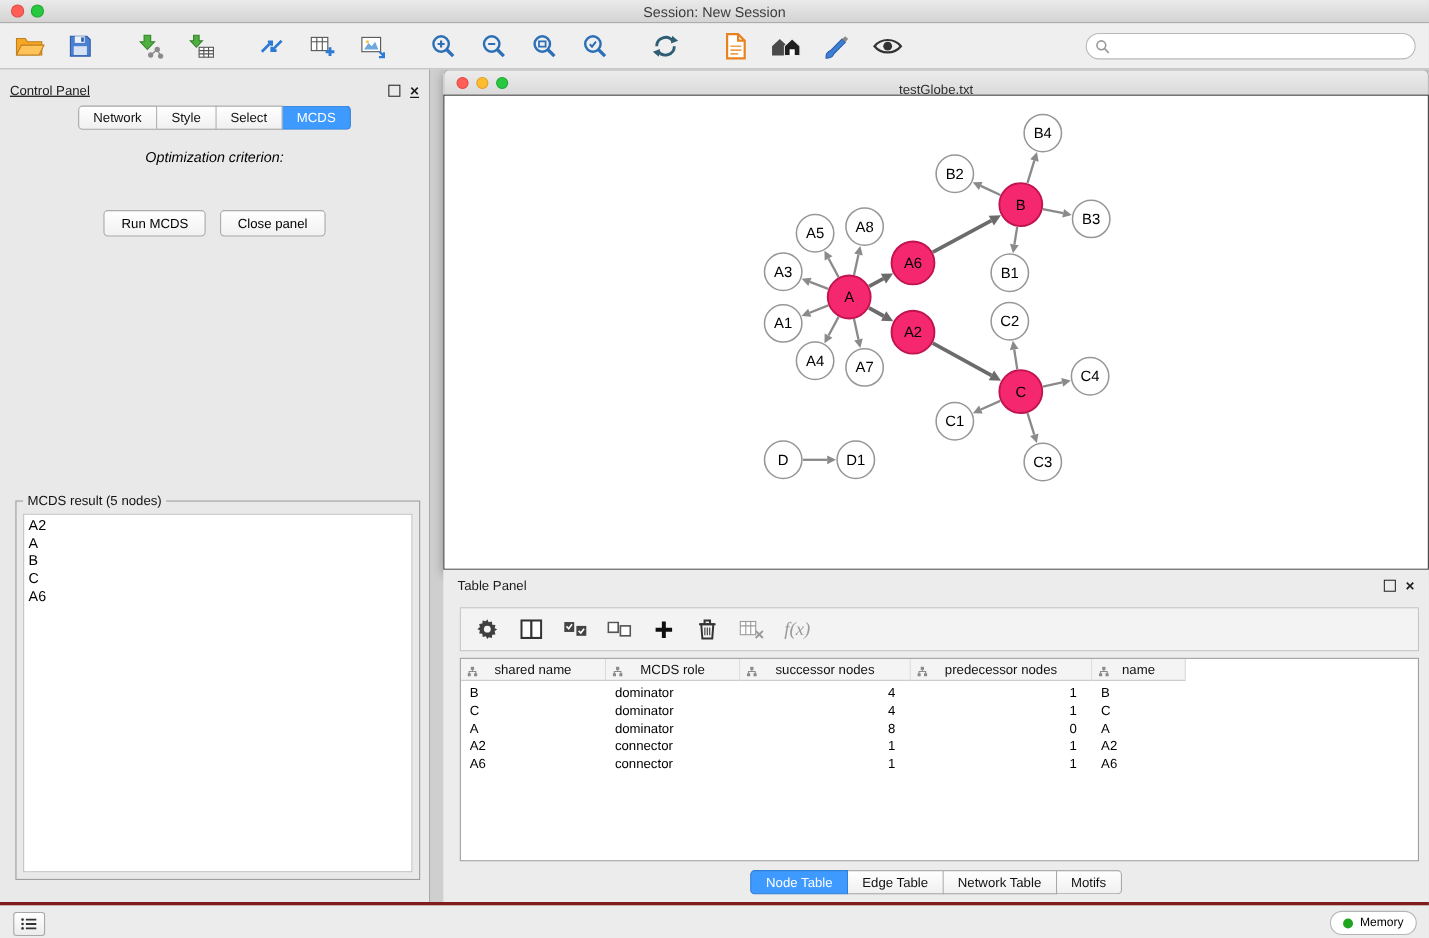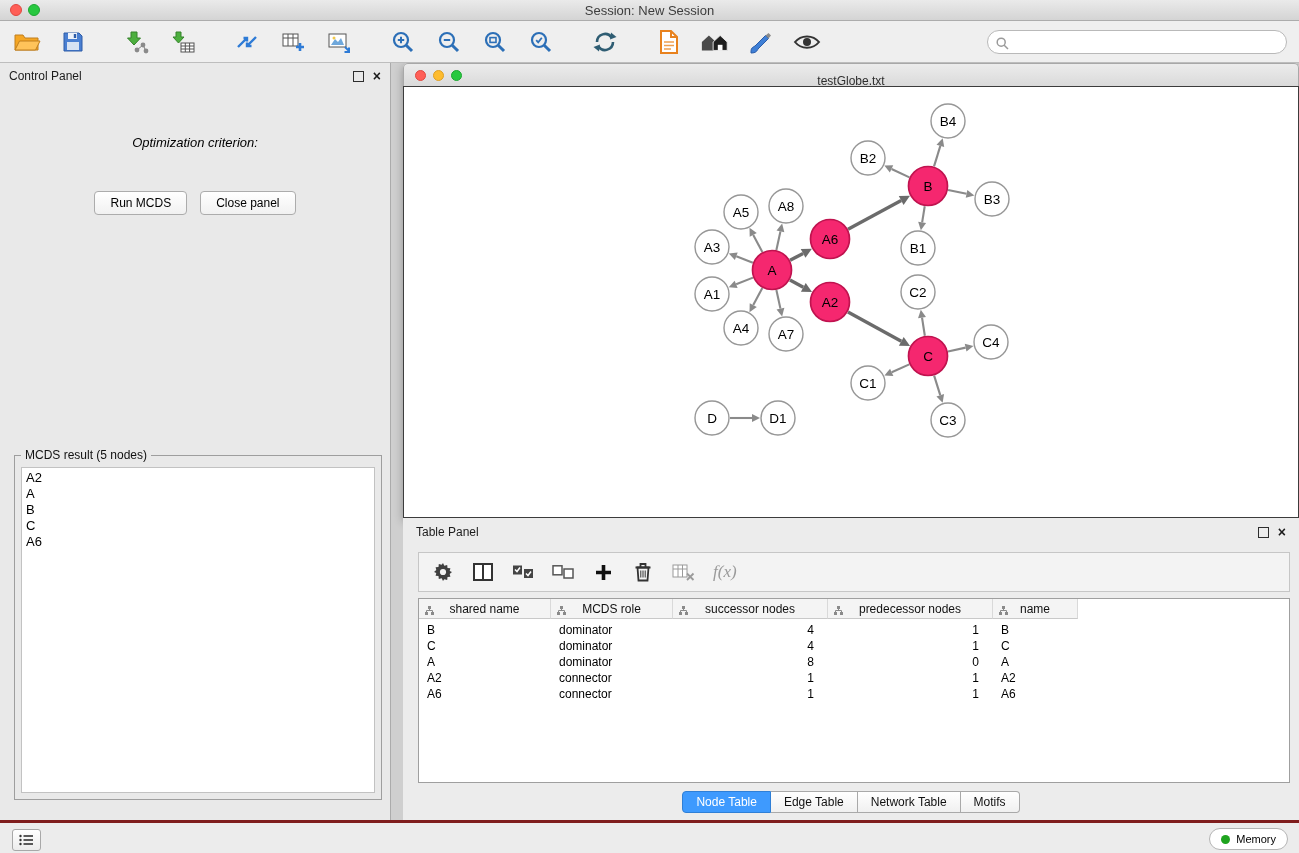--- a/index.html
+++ b/index.html
@@ -19,21 +19,21 @@
   .tb-group{display:flex;align-items:center;gap:16px;margin-right:34px;}
   .tb-icon{display:flex;align-items:center;justify-content:center;width:30px;height:30px;cursor:pointer;}
   .search-wrap{margin-left:auto;position:relative;display:flex;align-items:center;}
   .search-input{width:300px;height:24px;border:1px solid #B9B9B9;border-radius:12px;background:#fff;
     padding:0 10px 0 26px;font-size:12px;outline:none;box-sizing:border-box;font-family:inherit;}
   .search-icon{position:absolute;left:9px;top:6px;pointer-events:none;}
 
   
   .control-panel{position:absolute;left:0;top:63px;width:391px;bottom:33px;background:#E9E9E9;
     border-right:1px solid #ABABAB;box-sizing:border-box;}
-  .panel-header{height:26px;display:flex;align-items:center;padding:0 9px;}
+  .panel-header{height:26px;display:flex;align-items:flex-end;padding:0 9px;text-decoration:underline;}
   .panel-title{font-size:12px;color:#1c1c1c;}
   .panel-controls{margin-left:auto;display:flex;align-items:center;gap:9px;}
   .float-icon{width:9px;height:9px;border:1.5px solid #2d2d2d;cursor:pointer;}
   .close-x{font-size:14px;font-weight:bold;color:#1c1c1c;line-height:1;cursor:pointer;}
   .seg-tabs{display:flex;justify-content:center;}
   .cp-tabs-row{position:absolute;top:33px;left:0;right:0;}
   .seg-tab{font-size:12px;padding:3px 13px;background:linear-gradient(#FFFFFF,#F0F0F0);
     border:1px solid #A9A9A9;border-left:none;color:#111;cursor:pointer;white-space:nowrap;}
   .seg-tab:first-child{border-left:1px solid #A9A9A9;border-radius:4px 0 0 4px;}
   .seg-tab:last-child{border-radius:0 4px 4px 0;}
@@ -244,20 +244,28 @@
 </div>
 
 <div class="control-panel">
   <div class="panel-header">
     <span class="panel-title">Control Panel</span>
     <span class="panel-controls">
       <span class="float-icon"></span>
       <span class="close-x">×</span>
     </span>
   </div>
+  <div class="cp-tabs-row">
+      <div class="seg-tabs" id="cp-tabs">
+        <div class="seg-tab">Network</div>
+        <div class="seg-tab">Style</div>
+        <div class="seg-tab">Select</div>
+        <div class="seg-tab active">MCDS</div>
+      </div>
+    </div>
   <div class="opt-label">Optimization criterion:</div>
   <div class="btn-row">
     <button class="btn">Run MCDS</button>
     <button class="btn">Close panel</button>
   </div>
   <div class="group-box">
     <span class="group-legend">MCDS result (5 nodes)</span>
     <div class="mcds-list" id="mcds-list">
         <div class="mcds-item">A2</div>
         <div class="mcds-item">A</div>

